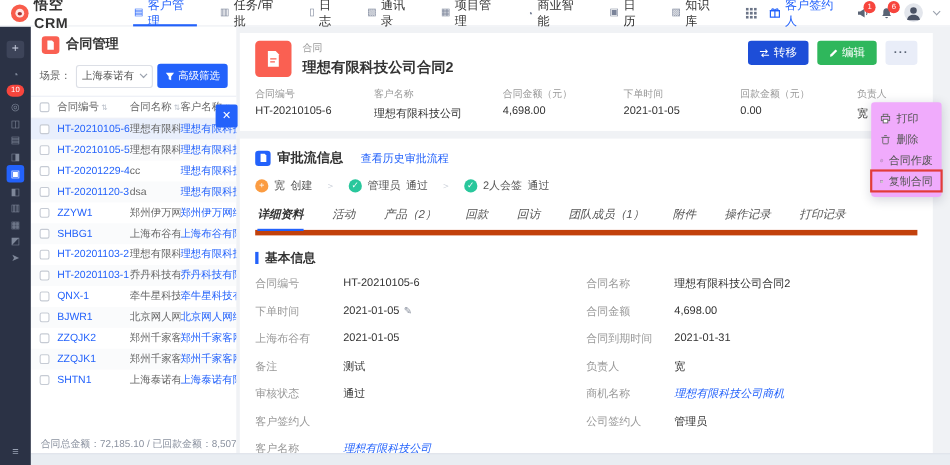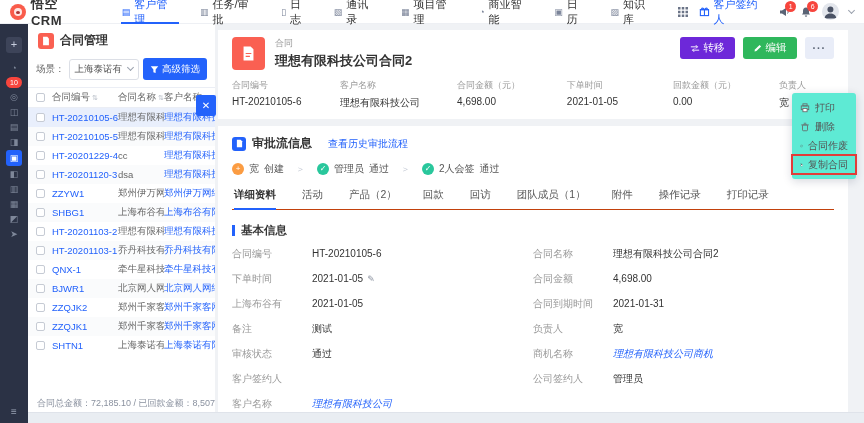--- a/index.html
+++ b/index.html
@@ -64,57 +64,57 @@
   .detail { position:absolute; left:215px; top:24px; right:0; bottom:0; background:#f0f2f5; padding:6px 16px 0 3px; display:flex; flex-direction:column; z-index:6; }
   .card { background:#fff; }
   .d-head { padding:7px 14px 9px; }
   .dh-row1 { display:flex; align-items:flex-start; }
   .dh-icon { width:33px; height:33px; background:#fa6052; border-radius:4px; display:flex; align-items:center; justify-content:center; }
   .dh-titles { margin-left:10px; }
   .dh-type { font-size:9px; color:#999; }
   .dh-title { font-size:13px; font-weight:bold; color:#333; margin-top:2px; }
   .dh-btns { margin-left:auto; display:flex; gap:8px; }
   .btn { height:22px; border:none; border-radius:3px; font-size:10.5px; display:flex; align-items:center; gap:4px; padding:0 10px; cursor:pointer; }
-  .btn-transfer { background:#6d28d9; color:#fff;margin-left:42px; }
+  .btn-transfer { background:#1d4ed8; color:#fff;margin-left:42px; }
   .btn-edit { background:#2fb75c; color:#fff; }
   .btn-more { background:#e9edf8; color:#5a6475; font-weight:bold; letter-spacing:1px; padding:0 8px; }
   .dh-fields { display:flex; margin-top:9px; }
   .dh-field { display:flex; flex-direction:column; }
   .dh-field .fl { font-size:9px; color:#999; }
   .dh-field .fv { font-size:10px; color:#333; margin-top:4px; white-space:nowrap; }
 
   .d-main { flex:1; margin-top:7px; padding:9px 14px; overflow:hidden; position:relative; }
   .appr-head { display:flex; align-items:center; gap:6px; }
   .appr-icon { width:14px; height:14px; background:#2362fb; border-radius:3px; display:flex; align-items:center; justify-content:center; }
   .appr-title { font-size:12px; font-weight:bold; color:#333; }
   .appr-link { font-size:10px; color:#2362fb; margin-left:10px; cursor:pointer; }
   .flow { display:flex; align-items:center; margin-top:10px; font-size:10px; color:#555; }
   .step { display:flex; align-items:center; gap:5px; }
   .dot { width:12px; height:12px; border-radius:50%; color:#fff; font-size:8px; line-height:12px; text-align:center; }
   .dot.create { background:#fb9c42; }
   .dot.pass { background:#29c79c; }
   .step-sep { color:#c3c9d4; margin:0 12px; font-size:9px; }
-  .tabs { display:flex; margin-top:12px; border-bottom:1px solid #c2410c; gap:0; }
+  .tabs { display:flex; margin-top:12px; border-bottom:5px solid #c2410c; gap:0;font-style:italic; }
   .tab { font-size:10.5px; color:#555; padding:0 13px 7px; cursor:pointer; position:relative; white-space:nowrap; }
   .tab:first-child { padding-left:2px; }
   .tab.active { color:#333; font-weight:bold; }
   .tab.active::after { content:""; position:absolute; left:2px; right:13px; bottom:-1px; height:2px; background:#2362fb; }
   .sec-title { display:flex; align-items:center; gap:6px; margin-top:13px;text-align:center; }
   .sec-bar { width:3px; height:11px; background:#2362fb; }
   .sec-text { font-size:11.5px; font-weight:bold; color:#333; }
   .info-rows { margin-top:3px; }
   .info-row { display:flex; height:25px; align-items:center; }
   .icell { width:50%; display:flex; align-items:center; overflow:hidden; }
   .icell .il { width:80px; flex:none; font-size:10px; color:#999; white-space:nowrap; }
   .icell .iv { font-size:10px; color:#333; white-space:nowrap; display:flex; align-items:center; gap:4px; }
   .icell .iv.link { color:#2362fb; cursor:pointer;font-style:italic; }
   .pencil { font-size:9px; color:#8a919f; cursor:pointer; }
 
   
-  .menu { position:absolute; top:93px; right:8px; width:64px; background:#5eead4; border-radius:3px; box-shadow:0 2px 10px rgba(20,30,60,.18); padding:5px 0; z-index:30; }
+  .menu { position:absolute; top:93px; right:8px; width:64px; background:#f0abfc; border-radius:3px; box-shadow:0 2px 10px rgba(20,30,60,.18); padding:5px 0; z-index:30; }
   .menu-item { display:flex; align-items:center; gap:5px; height:19px; padding:0 8px; font-size:10px; color:#555; cursor:pointer; white-space:nowrap; }
   .menu-item.annotated { outline:2px solid #e23c39; outline-offset:-1px; }
 
   .bottom-strip { position:absolute; left:28px; right:0; bottom:0; height:11px; background:#e9edf2; border-top:1px solid #dfe3ea; z-index:12; }
   svg { display:block; }
 </style>
 </head>
 <body>
 
 <div class="navbar">

